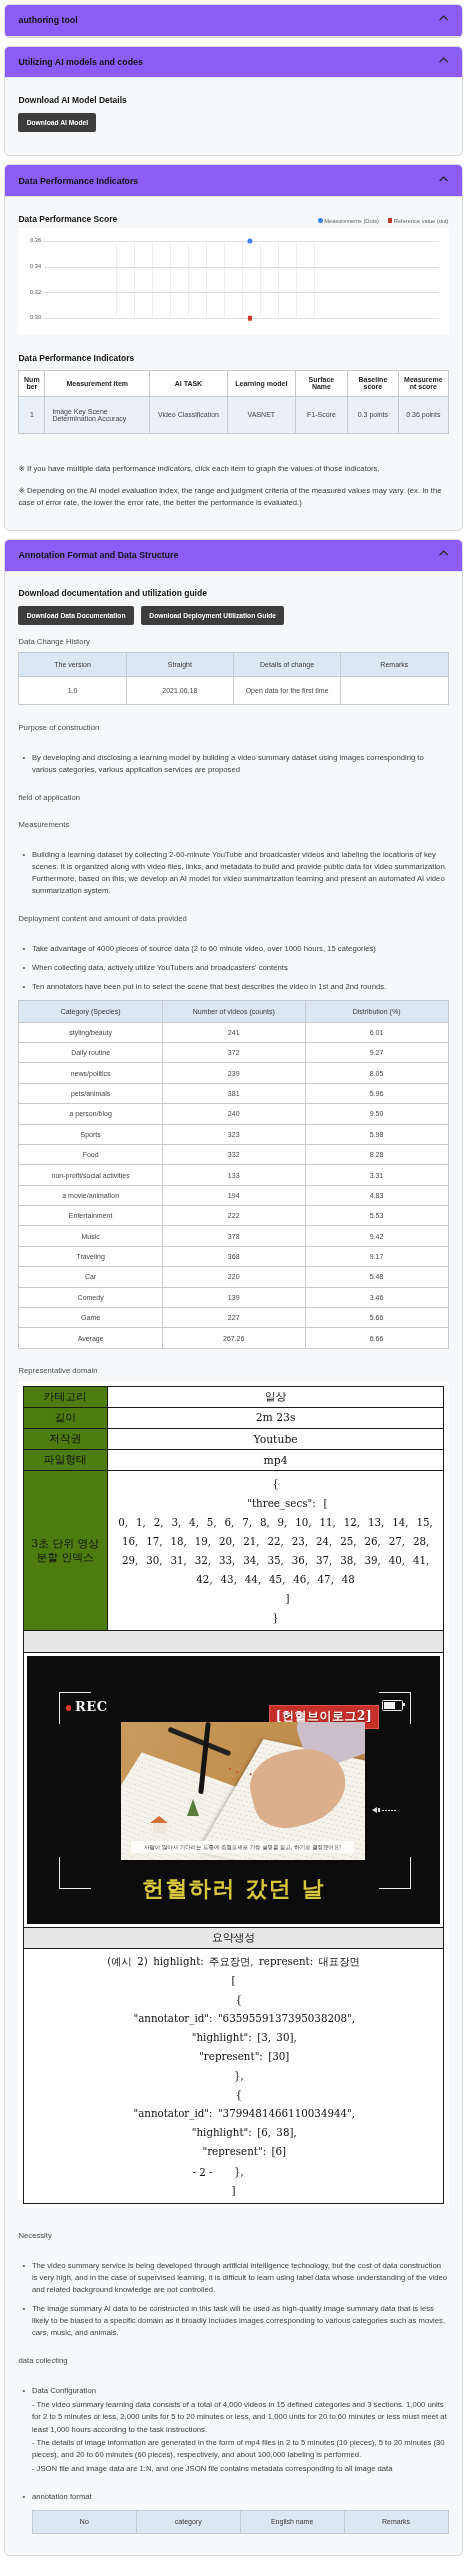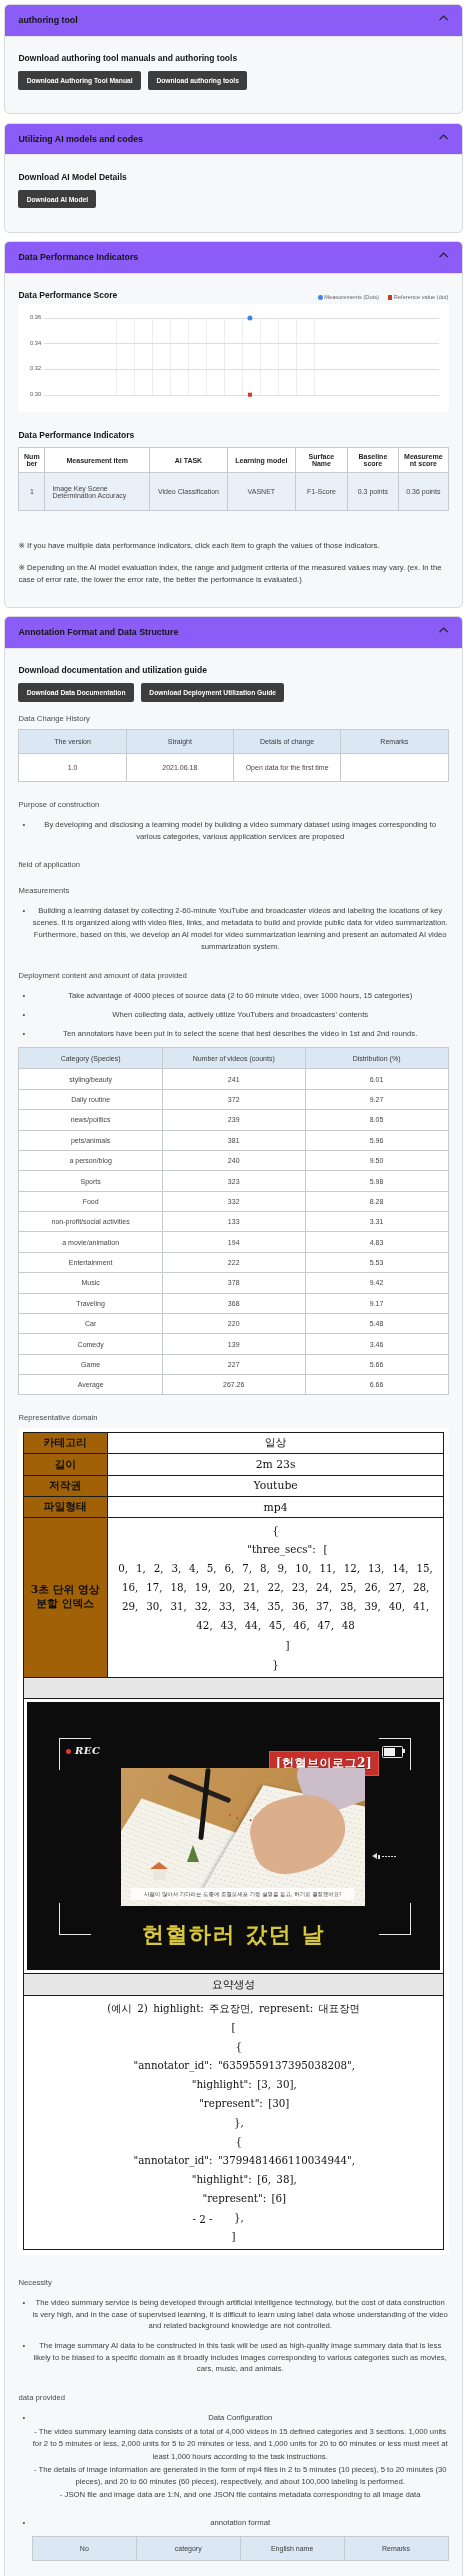--- a/index.html
+++ b/index.html
@@ -14,21 +14,21 @@
   .chev{width:9.3px;height:5.7px;flex:none;}
   .card-body{padding:16.5px 13.4px 20.6px;}
 
   .sub-head{margin:0 0 8.2px;font-size:8.5px;font-weight:bold;color:#151515;}
   .btn-row{margin:0 0 3.1px;}
   .dl-btn{display:inline-block;background:#3d3d3d;color:#fff;border:none;border-radius:2.1px;
     font-family:inherit;font-size:6.7px;font-weight:bold;padding:5.7px 8.2px;margin-right:5.2px;cursor:pointer;}
 
   .gray-label{font-size:7.7px;color:#4c4c4c;margin:17.5px 0 6.2px;}
 
-  ul.bullets{margin:10px 0 0;padding:0;list-style:none;text-align:center;}
+  ul.bullets{margin:20px 0 0;padding:0;list-style:none;}
   ul.bullets li{position:relative;padding-left:13.4px;margin:0 0 7.2px;font-size:7.7px;line-height:1.55;color:#3e3e3e;}
   ul.bullets li::before{content:"•";position:absolute;left:4.1px;color:#555;}
 
   
   table.data-table{width:100%;border-collapse:collapse;background:#fff;font-size:7px;color:#454545;table-layout:fixed;}
   table.data-table th,table.data-table td{border:0.5px solid #c7cbcf;padding:6.2px 5.2px;text-align:center;vertical-align:middle;word-wrap:break-word;}
   table.perf-table th{background:#fff;font-weight:bold;color:#1f1f1f;padding:5.2px 4.1px;}
   table.perf-table td{background:#e9f0f8;padding:11.3px 5.2px;}
   table.perf-table td:nth-child(2){text-align:left;padding-left:7.2px;}
   table.blue-head th{background:#dbe7f3;font-weight:normal;color:#3a3a3a;padding:7.7px 5.2px;}
@@ -51,39 +51,39 @@
   .gline{position:absolute;left:0;right:0;height:0.5px;background:#dedede;}
   .ylab{position:absolute;left:-21.6px;top:-3.6px;width:18.5px;text-align:right;font-size:5.7px;color:#555;}
   .marker{position:absolute;transform:translate(-50%,-50%);}
   .marker.circle{width:5.2px;height:5.2px;border-radius:50%;}
   .marker.square{width:4.1px;height:4.6px;}
 
   
   .rep-panel{background:#fff;padding:4.1px;margin-top:6.2px;}
   table.kr-table{width:100%;border-collapse:collapse;border:1px solid #1b1b1b;
     font-family:"DejaVu Serif","Liberation Serif",serif;table-layout:fixed;}
-  table.kr-table th{width:77px;background:#a16207;border:1px solid #1b1b1b;font-size:10.8px;font-weight:700;
+  table.kr-table th{width:77px;background:#4d7c0f;border:1px solid #1b1b1b;font-size:10.8px;font-weight:400;
     color:#111;padding:3.1px;line-height:1.3;}
   table.kr-table td{border:1px solid #1b1b1b;text-align:center;font-size:10.8px;color:#111;padding:3.1px;}
   td.kr-code{text-align:left;padding:4.1px 9.3px;}
   td.kr-code pre{margin:0;font-family:inherit;font-size:10.3px;line-height:1.85;white-space:pre-wrap;word-spacing:4.6px;}
   tr.band-row td{background:#e7e7e7;height:20.6px;padding:0;}
   td.band-text{background:#e7e7e7;font-size:12px;padding:4.1px;}
   td.img-cell{padding:23px 6.2px;background:#fff;}
   .code-wrap{position:relative;}
   .pageno{position:absolute;left:0;right:62px;bottom:21.6px;text-align:center;font-size:10.3px;color:#111;}
 
   
   .vframe{position:relative;height:268px;background:#0c0c0c;overflow:hidden;}
   .br{position:absolute;width:31px;height:31px;}
   .br.tl{top:36px;left:32px;border-top:1.5px solid #e8e8e8;border-left:1.5px solid #e8e8e8;}
   .br.tr{top:36px;right:29px;border-top:1.5px solid #e8e8e8;border-right:1.5px solid #e8e8e8;}
   .br.bl{bottom:35px;left:32px;border-bottom:1.5px solid #e8e8e8;border-left:1.5px solid #e8e8e8;}
   .br.br2{bottom:35px;right:29px;border-bottom:1.5px solid #e8e8e8;border-right:1.5px solid #e8e8e8;}
-  .rec{position:absolute;top:43px;left:39px;color:#f2f2f2;font-size:10px;font-weight:bold;letter-spacing:0.5px;font-style:italic;}
+  .rec{position:absolute;top:43px;left:39px;color:#f2f2f2;font-size:13px;font-weight:bold;letter-spacing:0.5px;}
   .rec::before{content:"";display:inline-block;width:5.7px;height:5.7px;border-radius:50%;background:#e8392b;margin-right:3.6px;}
   .battery{position:absolute;top:44px;right:37px;width:19.6px;height:9.8px;border:1px solid #e8e8e8;border-radius:1.5px;}
   .battery .bat-fill{position:absolute;left:1px;top:1px;bottom:1px;width:60%;background:#f0f0f0;}
   .battery .bat-tip{position:absolute;right:-3.1px;top:2.1px;width:2.1px;height:3.6px;background:#e8e8e8;}
   .vtag{position:absolute;top:49px;left:242px;background:#c62f2a;border:1px solid #d9534f;color:#fff;
     font-size:12px;font-weight:bold;padding:2.6px 6.2px;letter-spacing:0.5px;text-shadow:0.5px 0.5px 0 #7a1410;}
   .speaker{position:absolute;top:150px;right:44px;width:24px;height:9.3px;}
   .sp-cone{position:absolute;left:0;top:1px;width:0;height:0;border-top:3.6px solid transparent;border-bottom:3.6px solid transparent;border-right:5.7px solid #dcdcdc;}
   .sp-box{position:absolute;left:5.2px;top:2.6px;width:2.6px;height:4.1px;background:#dcdcdc;}
   .sp-waves{position:absolute;left:9.8px;top:4.1px;width:13.4px;height:1px;
@@ -121,27 +121,20 @@
 
 <div class="page">
 
   <section class="card">
     <header class="card-head">
       <span class="card-title">authoring tool</span>
       <svg class="chev" viewBox="0 0 18 11">
           <polyline points="1,10 9,2 17,10" fill="none" stroke="#222" stroke-width="2.4"></polyline>
         </svg>
     </header>
-    <div class="card-body">
-      <h3 class="sub-head">Download authoring tool manuals and authoring tools</h3>
-      <div class="btn-row">
-        <button class="dl-btn">Download Authoring Tool Manual</button>
-        <button class="dl-btn">Download authoring tools</button>
-      </div>
-    </div>
   </section>
 
   <section class="card">
     <header class="card-head">
       <span class="card-title">Utilizing AI models and codes</span>
       <svg class="chev" viewBox="0 0 18 11">
           <polyline points="1,10 9,2 17,10" fill="none" stroke="#222" stroke-width="2.4"></polyline>
         </svg>
     </header>
     <div class="card-body">
@@ -483,21 +476,21 @@
           </tbody>
         </table>
       </div>
 
       <div class="gray-label" style="margin-top:23px">Necessity</div>
       <ul class="bullets">
           <li>The video summary service is being developed through artificial intelligence technology, but the cost of data construction is very high, and in the case of supervised learning, it is difficult to learn using label data whose understanding of the video and related background knowledge are not controlled.</li>
           <li>The image summary AI data to be constructed in this task will be used as high-quality image summary data that is less likely to be biased to a specific domain as it broadly includes images corresponding to various categories such as movies, cars, music, and animals.</li>
         </ul>
 
-      <div class="gray-label">data provided</div>
+      <div class="gray-label">data collecting</div>
       <ul class="bullets">
         <li>
           <span>Data Configuration</span>
           <div class="sub-lines">
             <div>- The video summary learning data consists of a total of 4,000 videos in 15 defined categories and 3 sections. 1,000 units for 2 to 5 minutes or less, 2,000 units for 5 to 20 minutes or less, and 1,000 units for 20 to 60 minutes or less must meet at least 1,000 hours according to the task instructions.</div>
             <div>- The details of image information are generated in the form of mp4 files in 2 to 5 minutes (10 pieces), 5 to 20 minutes (30 pieces), and 20 to 60 minutes (60 pieces), respectively, and about 100,000 labeling is performed.</div>
             <div>- JSON file and image data are 1:N, and one JSON file contains metadata corresponding to all image data</div>
           </div>
         </li>
         <li style="margin-top:15.5px">

